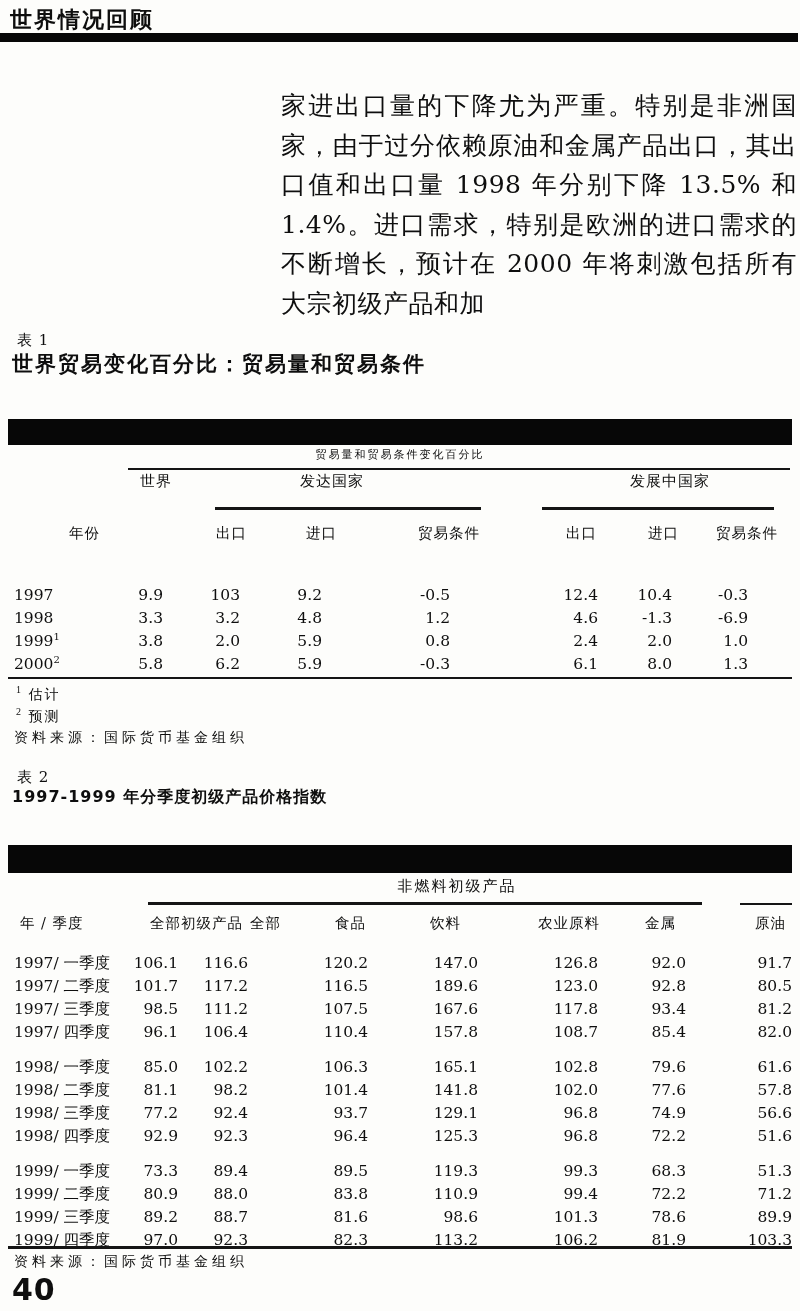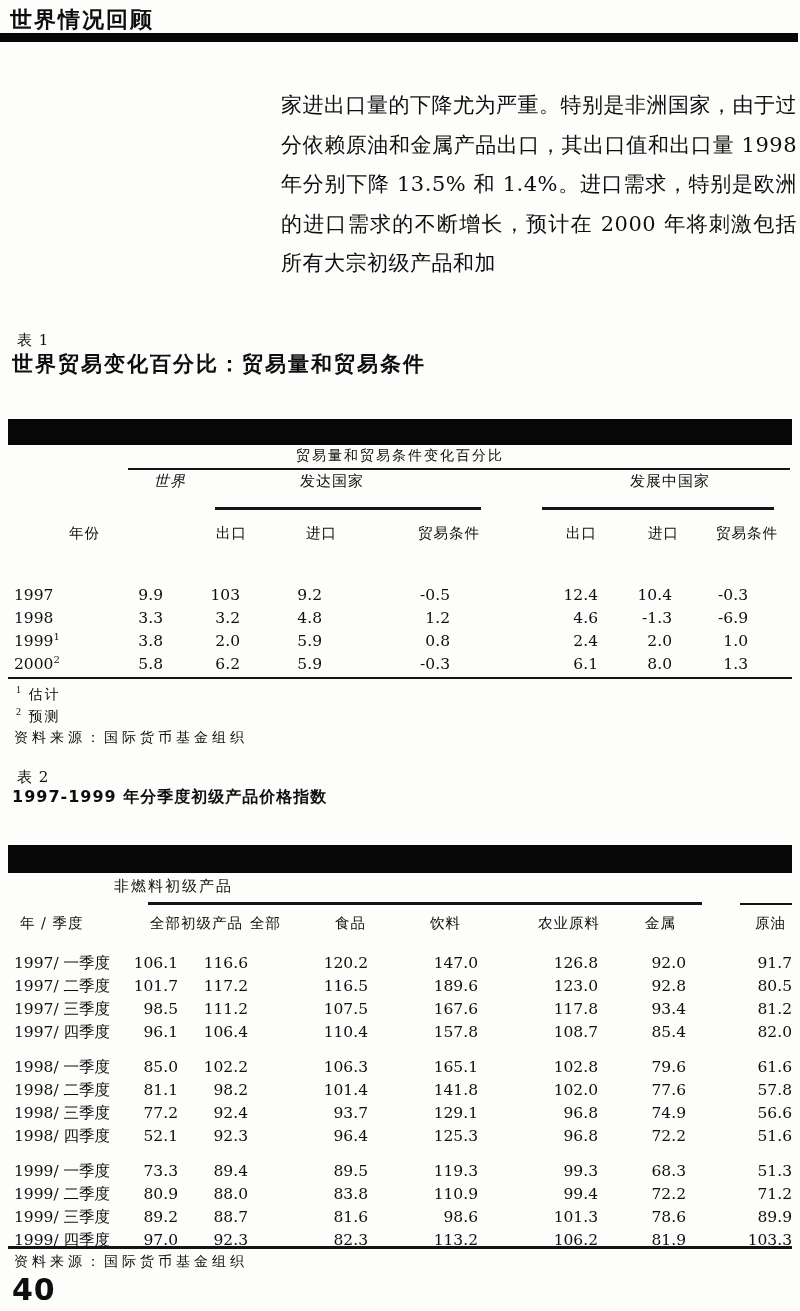--- a/index.html
+++ b/index.html
@@ -8,31 +8,31 @@
     font-family:"DejaVu Serif","Liberation Serif",serif;color:#0e0e0e;
     overflow:hidden;
   }
   .abs{position:absolute;}
   .bar{background:#070707;}
   .rule{background:#151515;}
   .sans{font-family:"DejaVu Sans","Liberation Sans",sans-serif;}
   .hdr-title{top:5px;left:10px;font-size:22px;font-weight:800;letter-spacing:2px;}
   .hdr-bar{top:33px;left:0;width:798px;height:9px;}
   .para{
-    top:86px;left:281px;width:516px;font-size:21px;line-height:39.5px;
+    top:86px;left:281px;width:516px;font-size:25px;line-height:39.5px;
     text-align:justify;letter-spacing:0.5px;
   }
   .tbl-label{font-size:15px;letter-spacing:1px;}
   .t1-label{top:331px;left:17px;}
   .t1-title{top:350px;left:12px;font-size:21px;font-weight:800;letter-spacing:2px;}
   .t1-bar{top:419px;left:8px;width:784px;height:26px;}
-  .t1-spanner{top:447px;left:0;width:800px;text-align:center;font-size:14px;letter-spacing:2px;}
+  .t1-spanner{top:447px;left:0;width:800px;text-align:center;font-size:11px;letter-spacing:2px;}
   .t1-rule1{top:468px;left:128px;width:662px;height:2px;}
   .grp{top:472px;font-size:15px;letter-spacing:1px;}
-  .g-world{left:154px;font-style:italic;}
+  .g-world{left:140px;}
   .g-dev{left:300px;}
   .g-devg{left:630px;}
   .t1-ul-dev{top:507px;left:215px;width:266px;height:3px;}
   .t1-ul-devg{top:507px;left:542px;width:232px;height:3px;}
   .colhead{font-size:14.5px;letter-spacing:1px;white-space:nowrap;}
   .t1-ch{top:524px;}
   .ch-year{left:25px;margin-left:44px;}
   .ch-exp1{left:216px;}
   .ch-imp1{left:306px;}
   .ch-terms1{left:418px;}
@@ -47,21 +47,21 @@
   .t-num{text-align:right;white-space:nowrap;}
   .t1-rule2{top:677px;left:8px;width:784px;height:2px;}
   .footnote{font-size:14px;letter-spacing:2px;font-family:Liberation Serif, serif;}
   .fn1{top:686px;left:16px;}
   .fn2{top:708px;left:16px;}
   .source{font-size:14px;letter-spacing:4px;}
   .t1-source{top:729px;left:14px;}
   .t2-label{top:768px;left:17px;}
   .t2-title{top:787px;left:12px;font-size:16px;font-weight:800;letter-spacing:1px;}
   .t2-bar{top:845px;left:8px;width:784px;height:28px;}
-  .t2-spanner{top:877px;left:114px;width:686px;text-align:left;font-size:15px;letter-spacing:2px;}
+  .t2-spanner{top:877px;left:114px;width:686px;text-align:center;font-size:15px;letter-spacing:2px;}
   .t2-rule-main{top:902px;left:148px;width:554px;height:3px;}
   .t2-rule-oil{top:903px;left:740px;width:52px;height:2px;}
   .t2-ch{top:914px;}
   .c0{left:20px;}  .c1{left:150px;} .c2{left:250px;} .c3{left:335px;}
   .c4{left:430px;} .c5{left:538px;} .c6{left:645px;} .c7{left:755px;}
   .t2-g0{top:952px;} .t2-g1{top:1056px;} .t2-g2{top:1160px;}
   .t2-rule-bottom{top:1246px;left:8px;width:784px;height:3px;}
   .t2-source{top:1253px;left:14px;}
   .page-number{top:1272px;left:12px;font-size:30px;font-weight:800;letter-spacing:1px;}
   sup{font-size:10px;vertical-align:super;line-height:0;}
@@ -222,21 +222,21 @@
         <span class="t-num">77.2</span>
         <span class="t-num">92.4</span>
         <span class="t-num">93.7</span>
         <span class="t-num">129.1</span>
         <span class="t-num">96.8</span>
         <span class="t-num">74.9</span>
         <span class="t-num">56.6</span>
       </div>
       <div class="t2-grid">
         <span class="t-label">1998/ 四季度</span>
-        <span class="t-num">52.1</span>
+        <span class="t-num">92.9</span>
         <span class="t-num">92.3</span>
         <span class="t-num">96.4</span>
         <span class="t-num">125.3</span>
         <span class="t-num">96.8</span>
         <span class="t-num">72.2</span>
         <span class="t-num">51.6</span>
       </div>
     </div>
   <div class="abs t2-rows t2-g2" id="t2-group-2">
       <div class="t2-grid">

